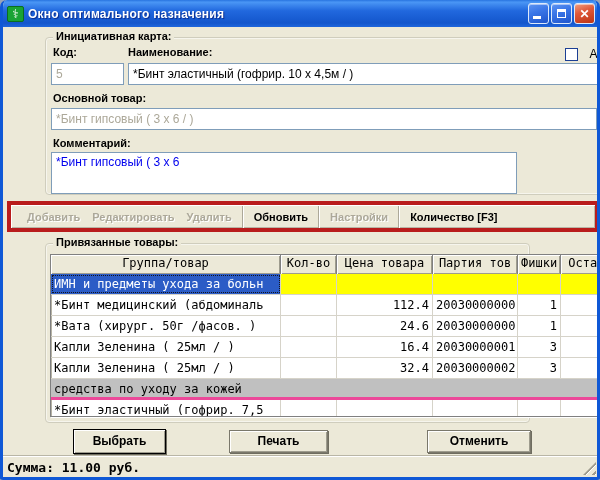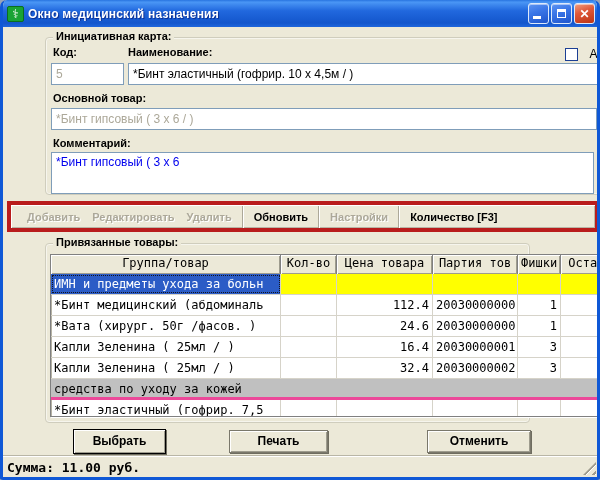--- a/index.html
+++ b/index.html
@@ -120,21 +120,21 @@
     clip-path:polygon(100% 0, 100% 100%, 0 100%);
   }
 </style>
 </head>
 <body>
 
 <div class="window">
 
   <div class="titlebar">
     <span class="app-icon">⚕</span>
-    <span class="title">Окно медицинский назначения</span>
+    <span class="title">Окно оптимального назначения</span>
     <span class="winbtns">
       <span class="wbtn">
           <span class="glyph-min"></span>
         </span>
       <span class="wbtn">
           <span class="glyph-max"></span>
         </span>
       <span class="wbtn close">
           <span class="glyph-close">✕</span>
         </span>
@@ -153,21 +153,21 @@
     </span>
 
     <input class="field gray" style="left: 5px; top: 25px; width: 73px;" readonly="" value="5">
     <input class="field" style="left: 82px; top: 25px; width: 497px;" value="*Бинт эластичный (гофрир. 10 х 4,5м / )">
 
     <span class="lbl" style="left:7px; top:54px;">Основной товар:</span>
     <input class="field gray" style="left: 5px; top: 70px; width: 546px;" readonly="" value="*Бинт гипсовый ( 3 х 6 / )">
     <span class="browse-btn" style="left:553px; top:70px;">. . .</span>
 
     <span class="lbl" style="left:7px; top:99px;">Комментарий:</span>
-    <textarea class="field" style="left: 5px; top: 114px; width: 543px;">*Бинт гипсовый ( 3 х 6</textarea>
+    <textarea class="field" style="left: 5px; top: 114px; width: 466px;">*Бинт гипсовый ( 3 х 6</textarea>
   </div>
 
   <div class="toolbar">
     <span class="tb-item disabled">Добавить</span>
     <span class="tb-item disabled">Редактировать</span>
     <span class="tb-item disabled">Удалить</span>
     <span class="tb-sep"></span>
     <span class="tb-item">Обновить</span>
     <span class="tb-sep"></span>
     <span class="tb-item disabled">Настройки</span>

